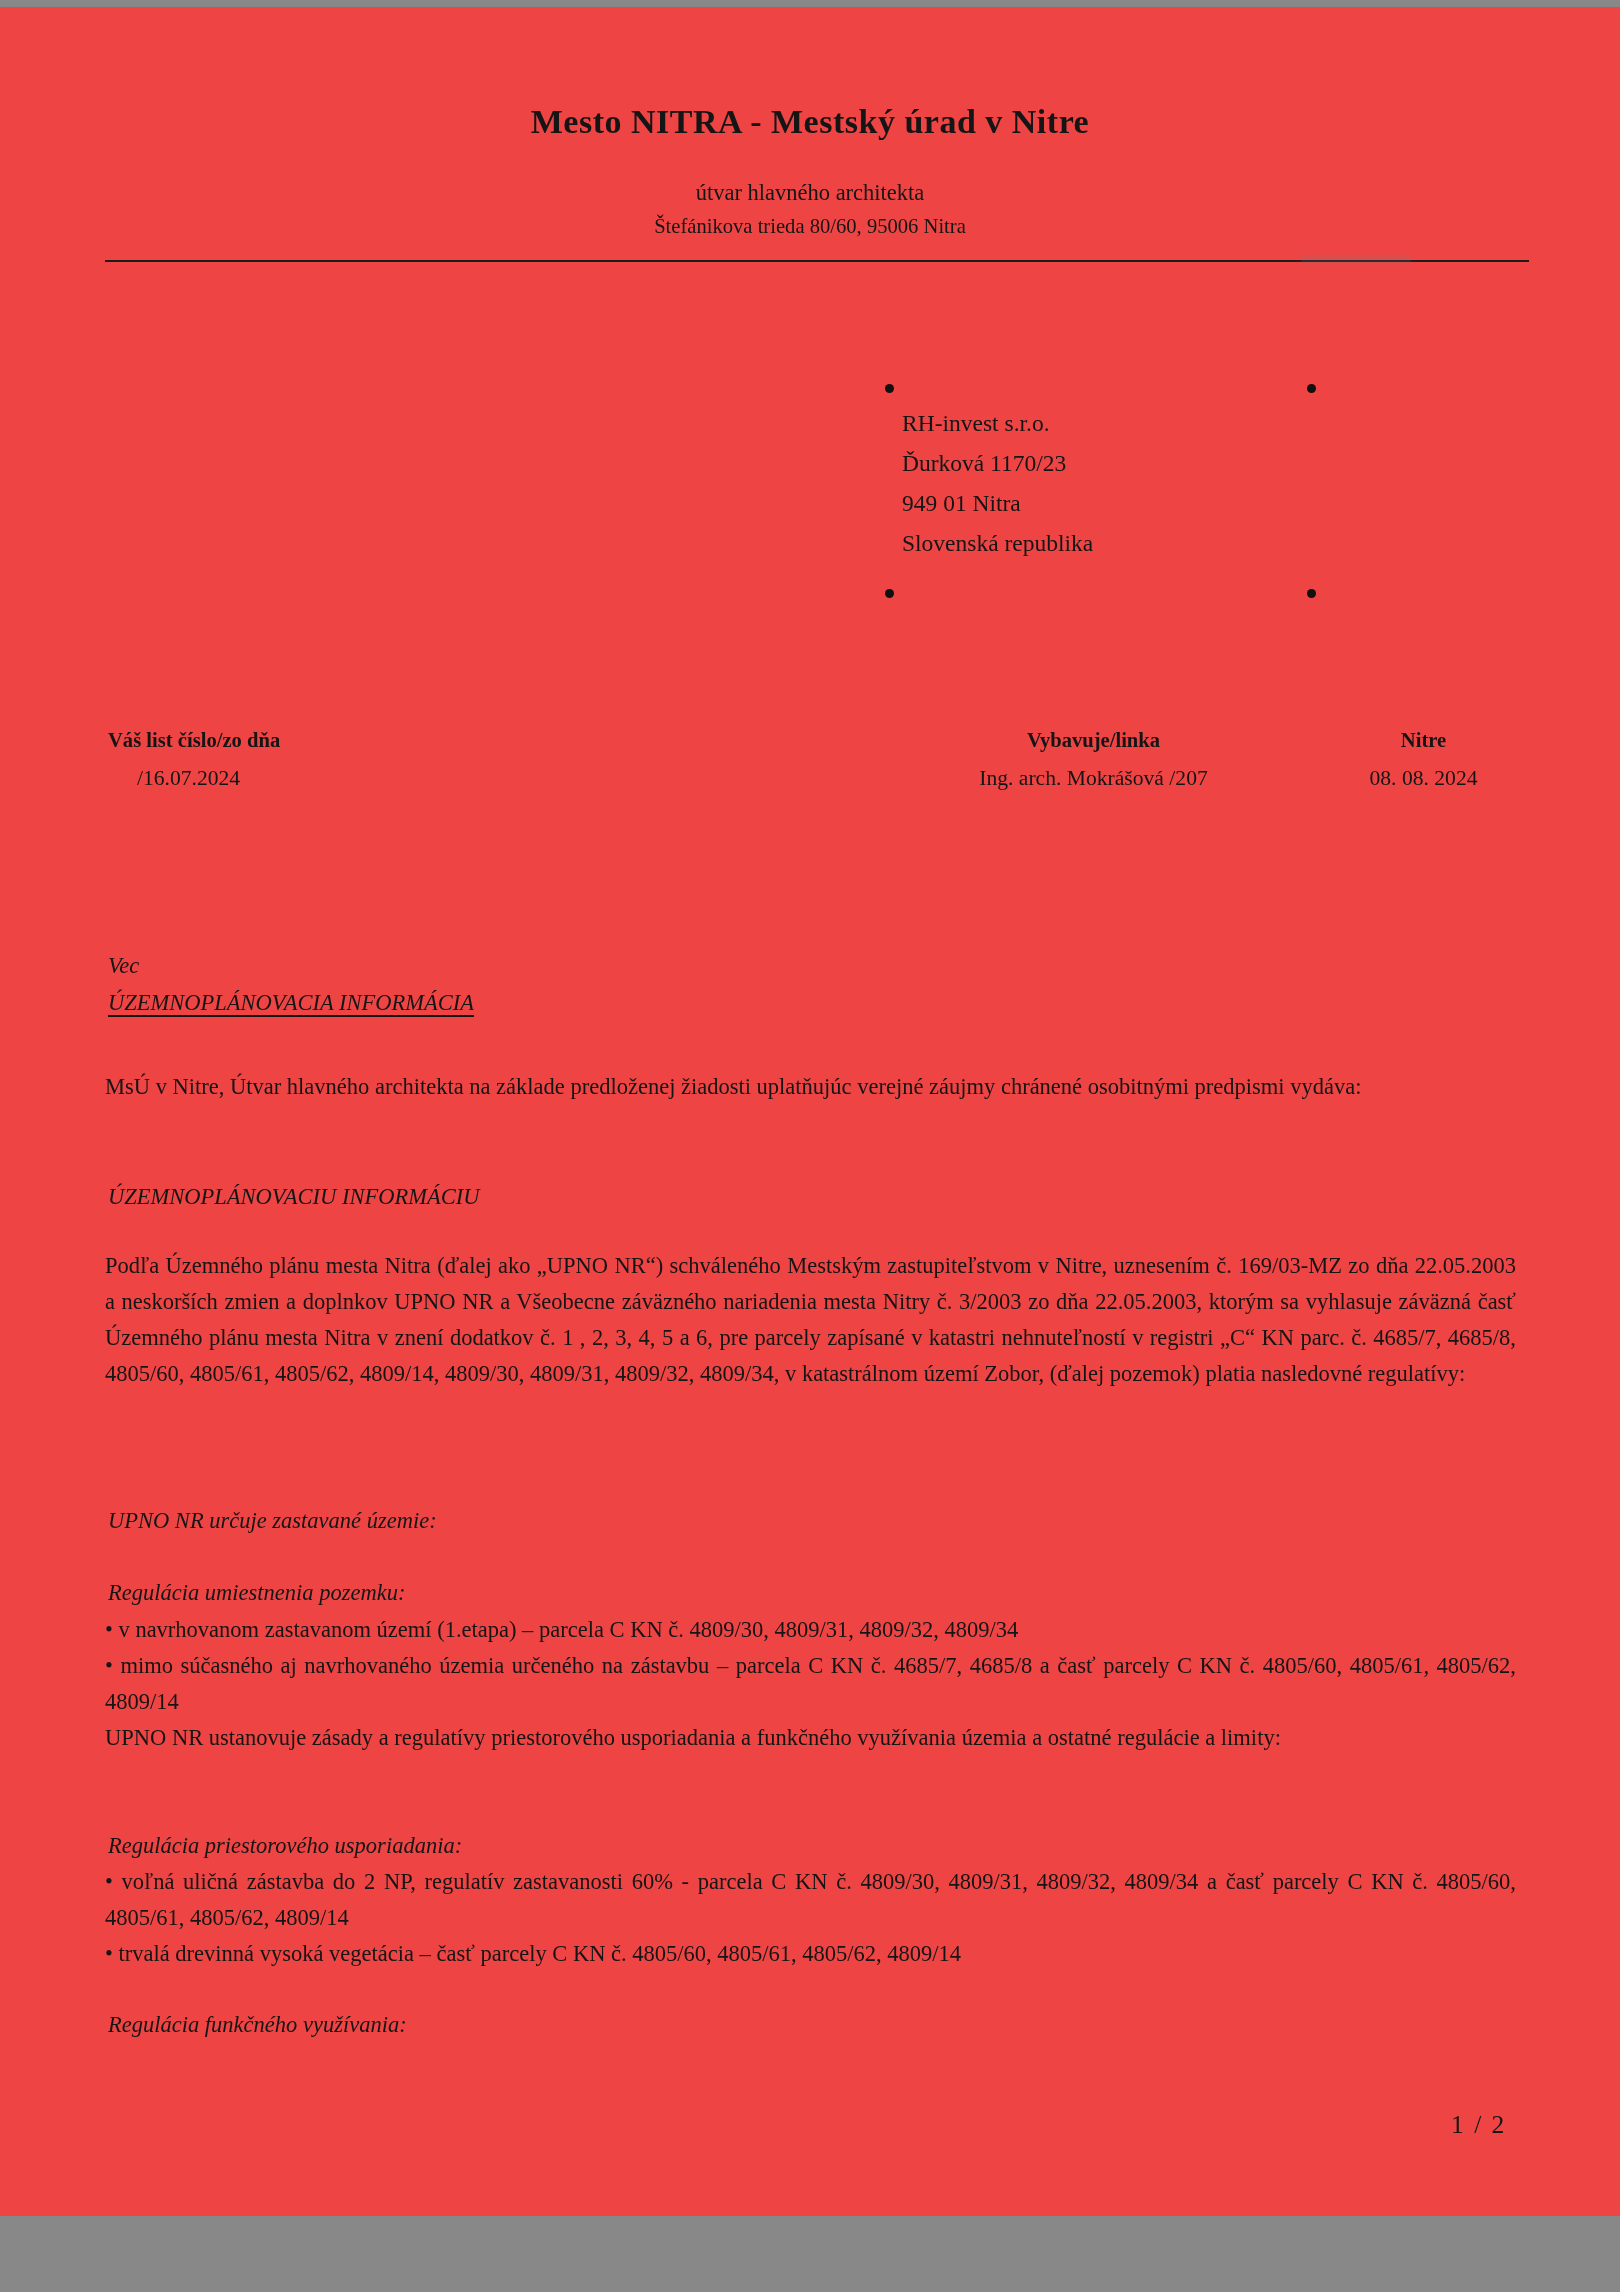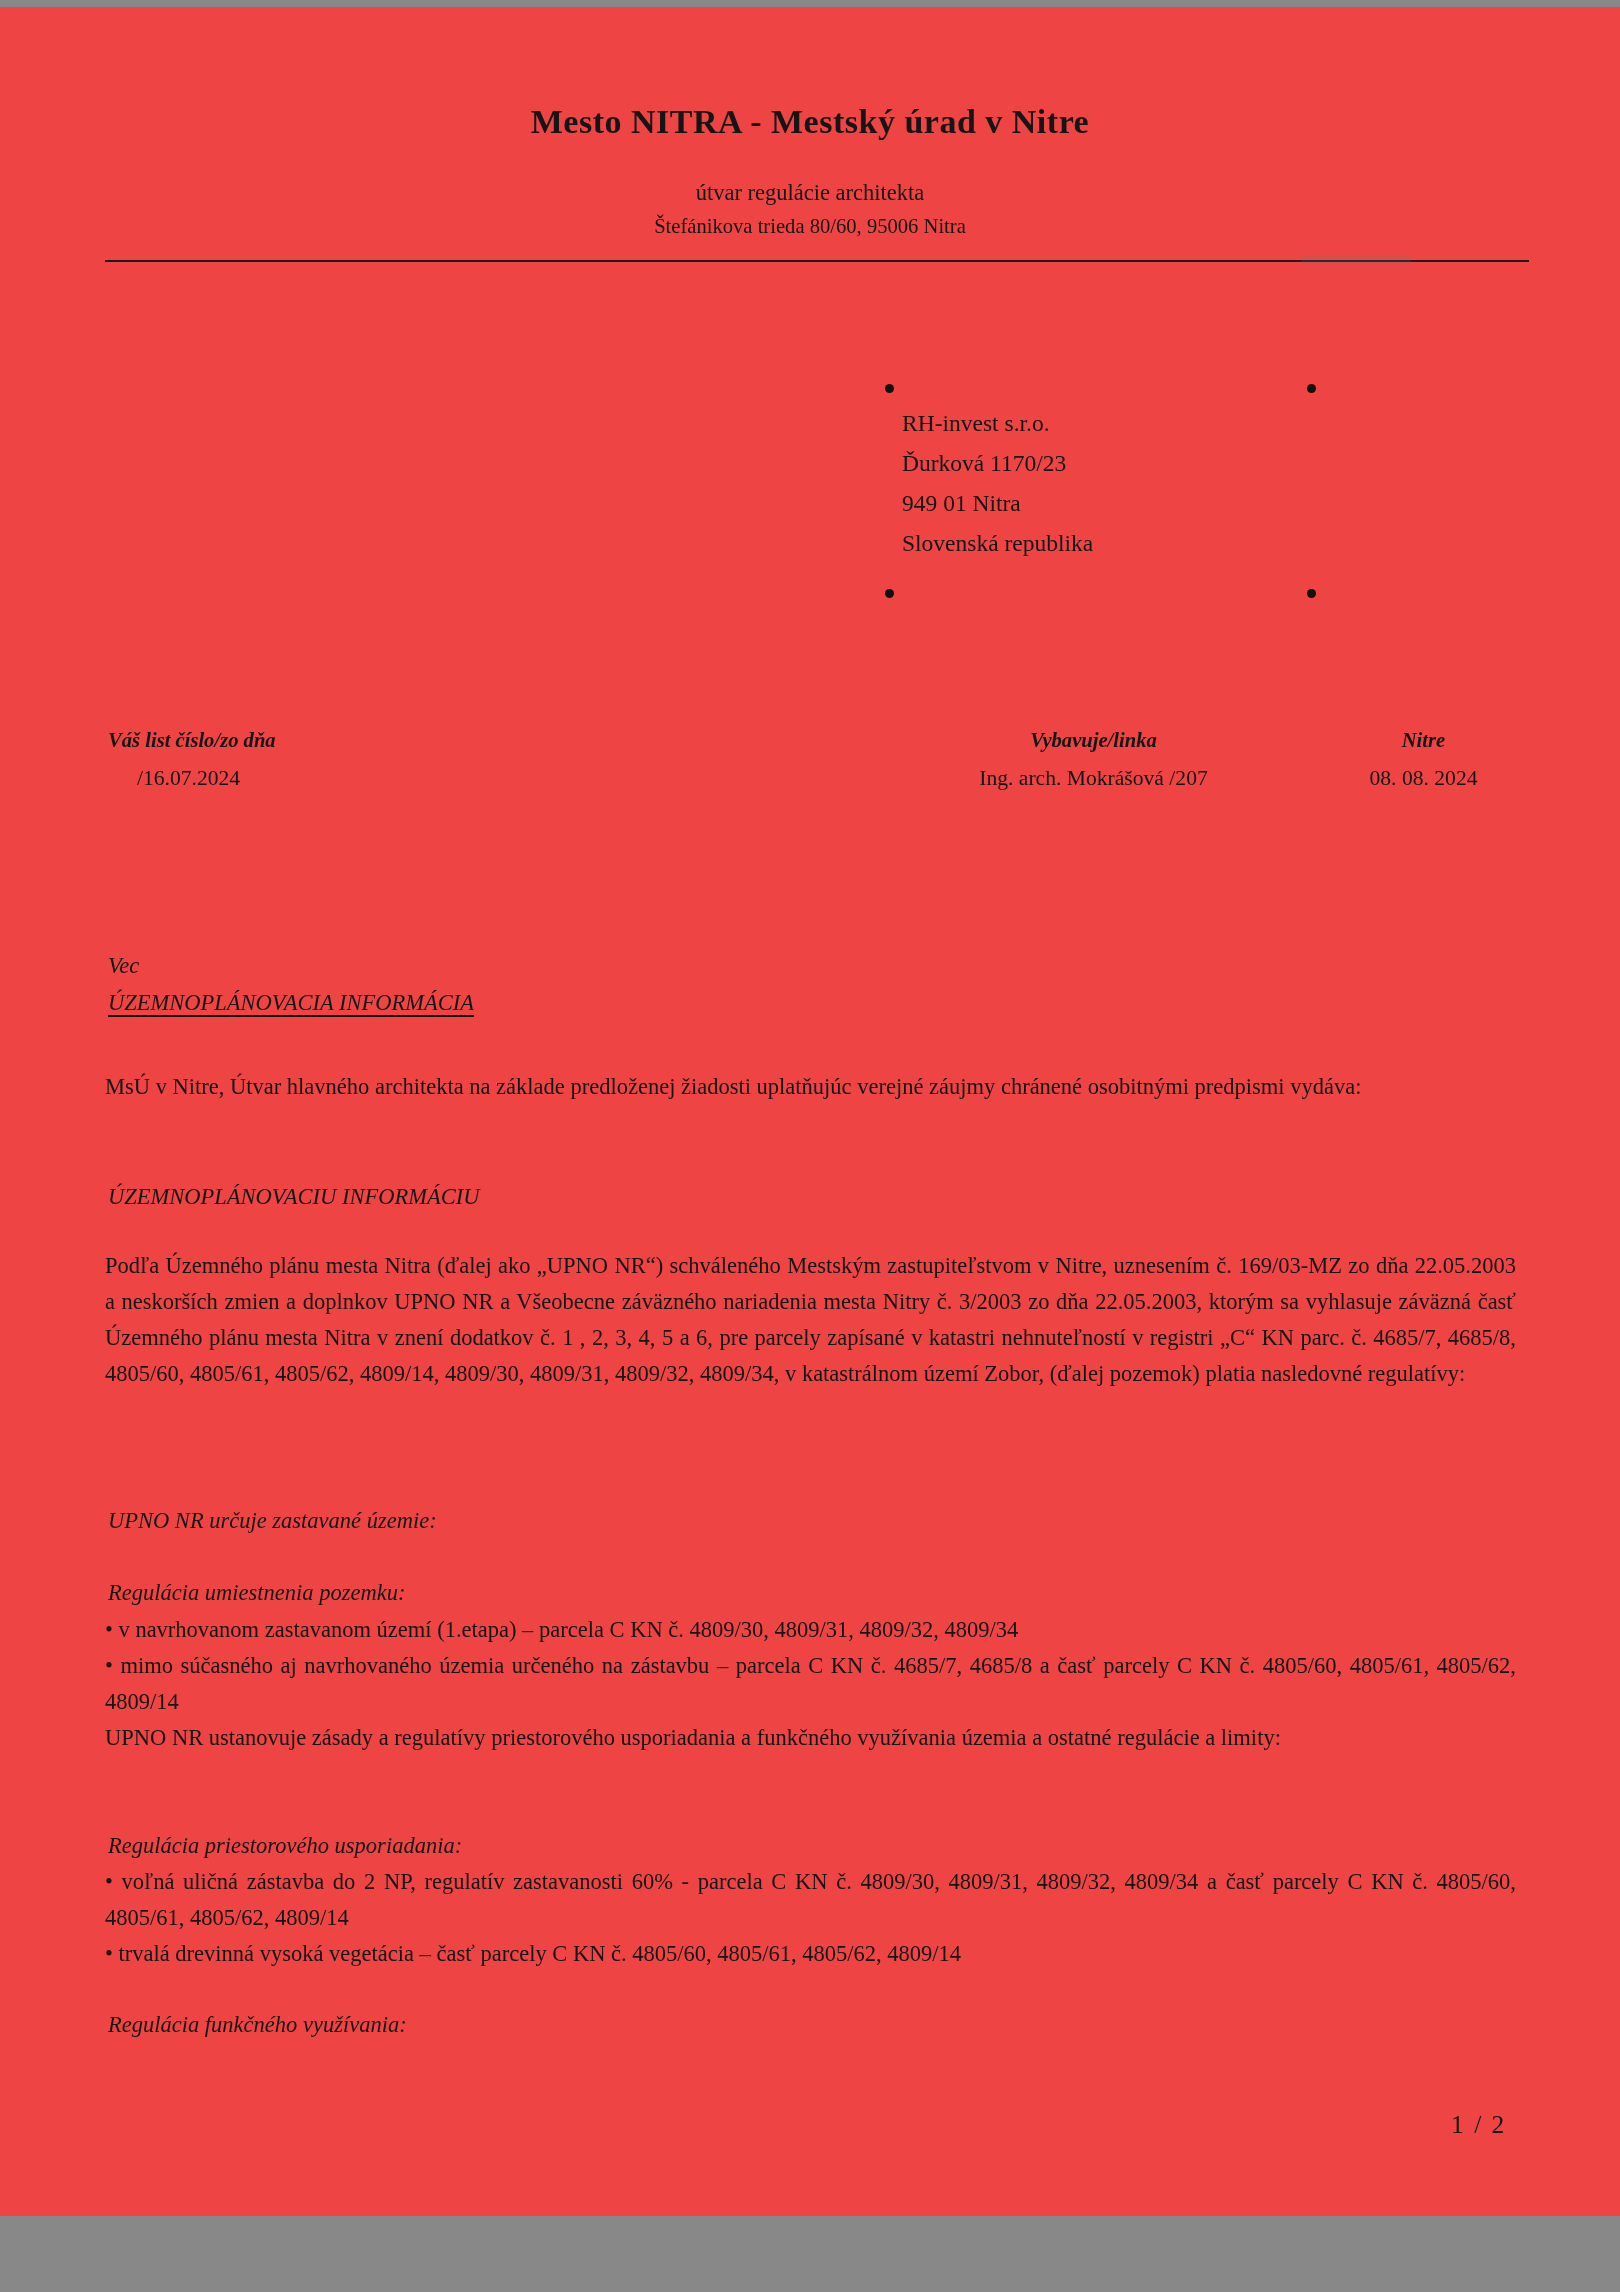--- a/index.html
+++ b/index.html
@@ -41,21 +41,21 @@
   .dot.tr{left:1307px;top:377px;}
   .dot.bl{left:885px;top:582px;}
   .dot.br{left:1307px;top:582px;}
   .recipient{
     position:absolute;left:902px;top:396px;
     list-style:none;margin:0;padding:0;
     font-size:23.5px;line-height:40px;
   }
   
   .ref-col{position:absolute;top:721px;}
-  .ref-col .ref-label{font-weight:bold;font-size:20.6px;line-height:25.5px;font-style:italic;}
+  .ref-col .ref-label{font-weight:bold;font-size:20.6px;line-height:25.5px;}
   .ref-col .ref-value{font-size:21.6px;line-height:25.5px;margin-top:12.7px;}
   .ref-col .ref-note{font-size:21.6px;line-height:25.5px;margin-top:7.8px;}
   .ref-c1{left:108px;width:265px;text-align:left;}
   .ref-c1 .ref-value{padding-left:29px;}
   .ref-c2{left:461px;width:274px;text-align:center;}
   .ref-c3{left:961px;width:265px;text-align:center;}
   .ref-c4{left:1323px;width:201px;text-align:center;}
   
   .body-text{font-size:22.5px;line-height:36px;}
   .b-block{position:absolute;left:105px;width:1411px;text-align:justify;}
@@ -80,21 +80,21 @@
     position:absolute;left:1451px;top:2103px;
     font-size:25.5px;letter-spacing:2px;
   }
 </style>
 </head>
 <body>
 
 <div class="page">
 
   <div class="doc-title">Mesto NITRA - Mestský úrad v Nitre</div>
-  <div class="doc-dept">útvar regulácie architekta</div>
+  <div class="doc-dept">útvar hlavného architekta</div>
   <div class="doc-addr">Štefánikova trieda 80/60, 95006 Nitra</div>
   <div class="rule"></div>
   <div class="rule-smudge"></div>
 
   <span class="dot tl"></span>
   <span class="dot tr"></span>
   <span class="dot bl"></span>
   <span class="dot br"></span>
 
   <ul class="recipient">

